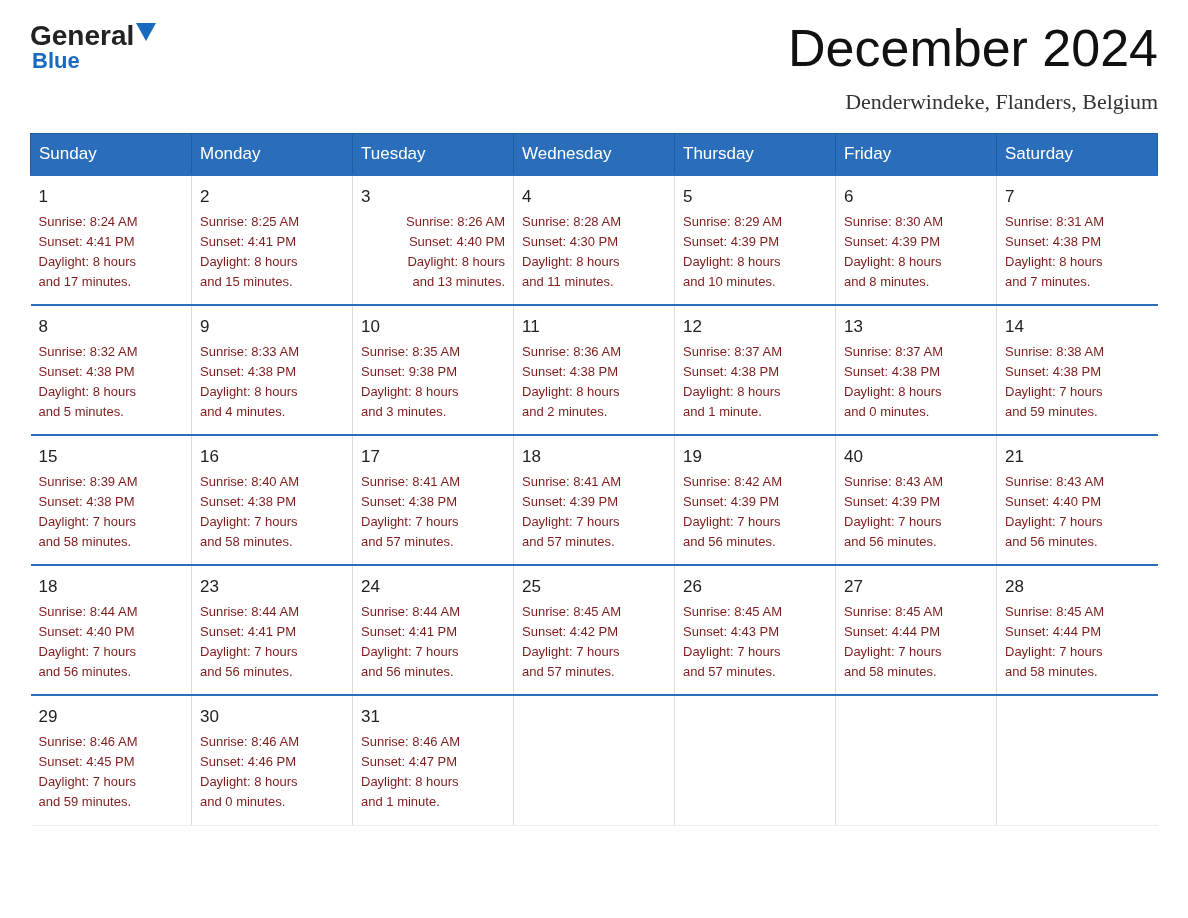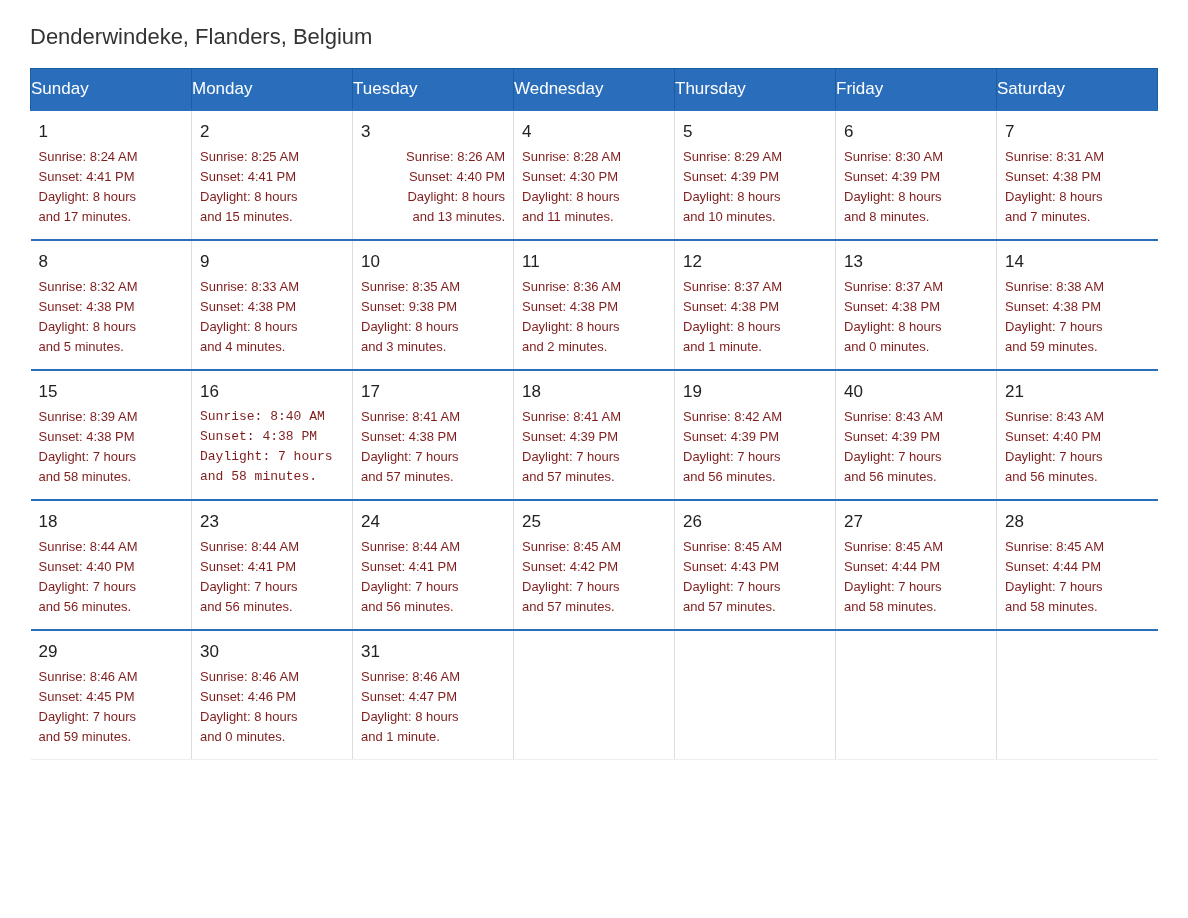--- a/index.html
+++ b/index.html
@@ -39,33 +39,34 @@
     }
     .calendar-title {
       font-size: 52px;
       font-weight: normal;
       color: #111;
       line-height: 1.1;
     }
     .calendar-subtitle {
       font-size: 22px;
       color: #333;
-      margin-top: 4px;
+      margin-top: 12px;
+      font-family: Liberation Serif, serif;
     }
     table {
       width: 100%;
       border-collapse: collapse;
       table-layout: fixed;
     }
     thead tr {
       background: #2a6ebb;
       color: #fff;
     }
     thead th {
-      padding: 10px 0;
+      padding: 10px 8px;
       font-size: 17px;
       font-weight: normal;
       text-align: left;
       border: 1px solid #1a5da0;
     }
     tbody tr {
       border-top: 2px solid #2a6ebb;
     }
     tbody td {
       vertical-align: top;
@@ -87,21 +88,33 @@
       font-size: 13px;
       color: #7f1d1d;
       line-height: 1.55;
     }
     .empty-cell { background: #fff; }
   </style>
 </head>
 <body>
 
 <div class="header">
+  <div class="logo">
+    <div style="display:flex;align-items:center;">
+      <span class="logo-text">General</span>
+      <span style="display:inline-block;margin-left:2px;vertical-align:middle;">
+        <svg width="22" height="22" viewBox="0 0 22 22">
+          <polygon points="0,0 20,0 10,18" fill="#1a6bbf"></polygon>
+        </svg>
+      </span>
+    </div>
+    <div class="logo-bottom">Blue</div>
+  </div>
   <div class="title-block">
+    <div class="calendar-title">December 2024</div>
     <div class="calendar-subtitle">Denderwindeke, Flanders, Belgium</div>
   </div>
 </div>
 
 <table>
   <thead>
     <tr>
       <th>Sunday</th>
       <th>Monday</th>
       <th>Tuesday</th>
@@ -217,21 +230,21 @@
       <tr>
         <td>
           <span class="day-num">15</span>
           <div class="day-info" style="white-space: pre-line;">Sunrise: 8:39 AM
 Sunset: 4:38 PM
 Daylight: 7 hours
 and 58 minutes.</div>
         </td>
         <td>
           <span class="day-num">16</span>
-          <div class="day-info" style="white-space: pre-line; font-family: Liberation Mono, monospace;">Sunrise: 8:40 AM
+          <div class="day-info" style="white-space: pre-line;">Sunrise: 8:40 AM
 Sunset: 4:38 PM
 Daylight: 7 hours
 and 58 minutes.</div>
         </td>
         <td>
           <span class="day-num">17</span>
           <div class="day-info" style="white-space: pre-line;">Sunrise: 8:41 AM
 Sunset: 4:38 PM
 Daylight: 7 hours
 and 57 minutes.</div>

